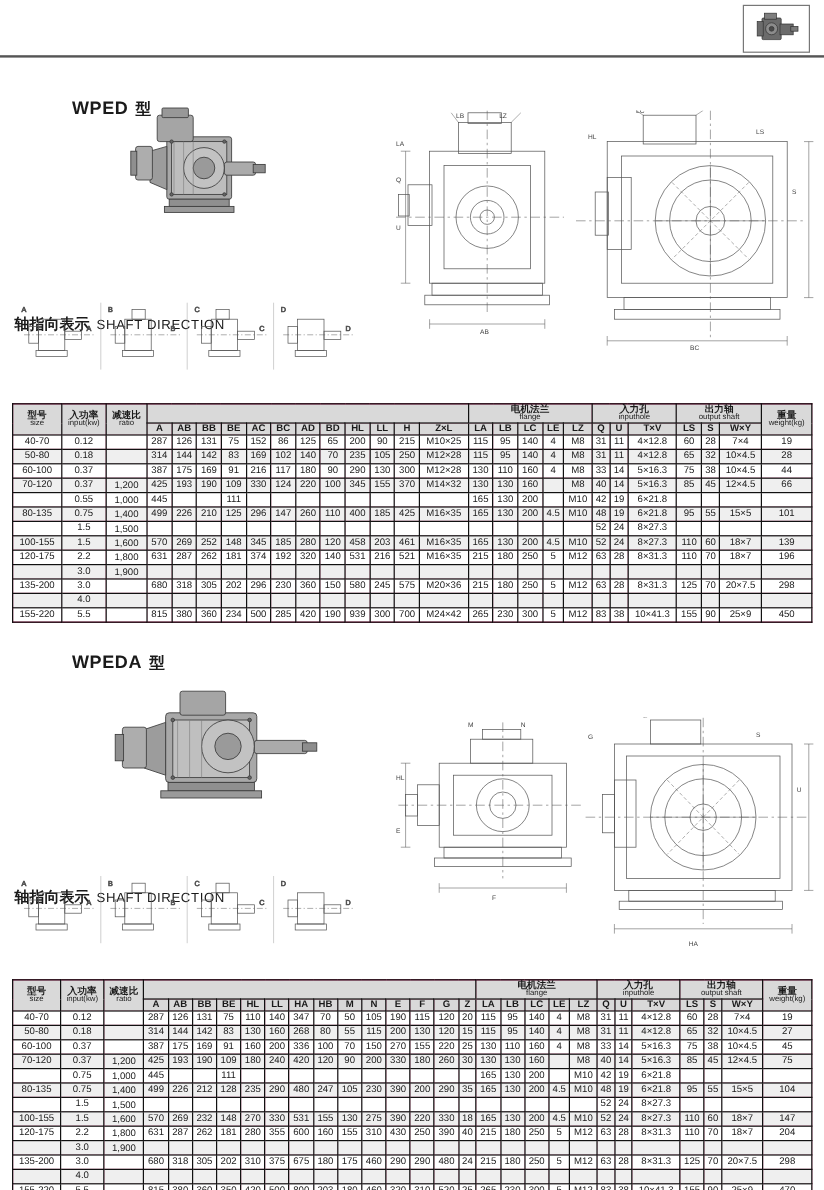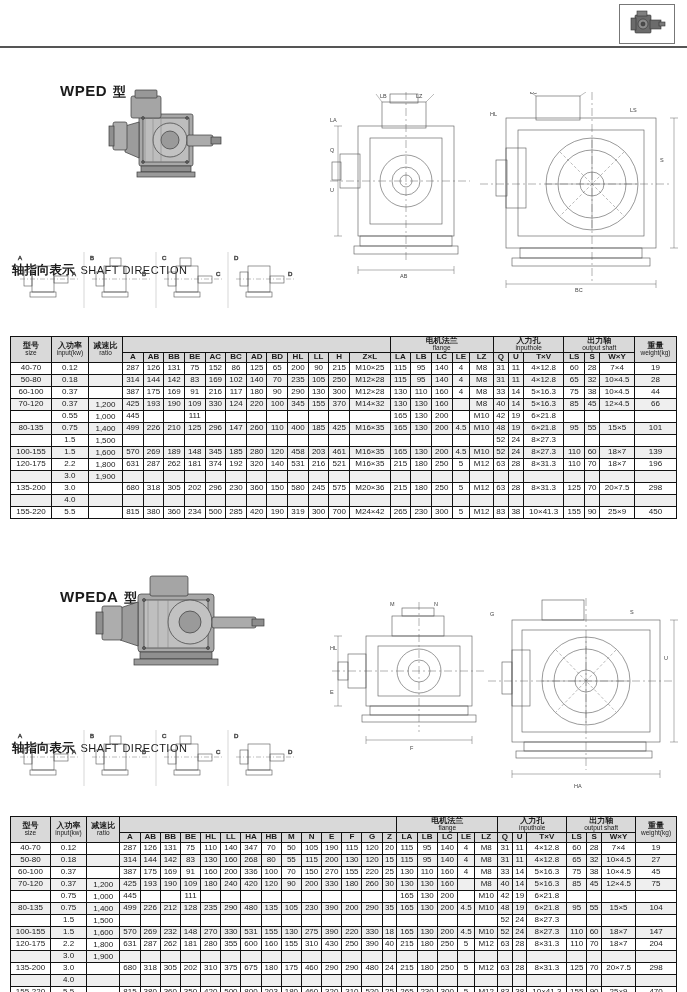--- a/index.html
+++ b/index.html
@@ -475,21 +475,21 @@
           <td></td>
           <td></td>
           <td></td>
         </tr>
         <tr class="alt">
           <td class="first">100-155</td>
           <td class="first">1.5</td>
           <td class="first ratio-cell">1,600</td>
           <td>570</td>
           <td>269</td>
-          <td>189</td>
+          <td>252</td>
           <td>148</td>
           <td>345</td>
           <td>185</td>
           <td>280</td>
           <td>120</td>
           <td>458</td>
           <td>203</td>
           <td>461</td>
           <td>M16×35</td>
           <td>165</td>
@@ -626,41 +626,41 @@
           <td class="first">5.5</td>
           <td class="first ratio-cell"></td>
           <td>815</td>
           <td>380</td>
           <td>360</td>
           <td>234</td>
           <td>500</td>
           <td>285</td>
           <td>420</td>
           <td>190</td>
-          <td>319</td>
+          <td>939</td>
           <td>300</td>
           <td>700</td>
           <td>M24×42</td>
           <td>265</td>
           <td>230</td>
           <td>300</td>
           <td>5</td>
           <td>M12</td>
           <td>83</td>
           <td>38</td>
           <td>10×41.3</td>
           <td>155</td>
           <td>90</td>
           <td>25×9</td>
           <td>450</td>
         </tr>
       </tbody>
   </table>
 
-  <div class="sec-title" style="left:12px;top:588px;">
+  <div class="sec-title" style="left:12px;top:544px;">
     <span>WPEDA</span><span class="cn">型</span>
   </div>
 
   <div class="prod" style="left:90px;top:570px;">
     <svg width="180" height="110" viewBox="0 0 180 110">
       <g stroke="#3a3a3a" stroke-width="0.7" fill="#b5b5b5">
         <rect x="48" y="24" width="76" height="58" rx="3" fill="#a8a8a8"></rect>
         <rect x="54" y="30" width="64" height="48" fill="#bfbfbf"></rect>
         <path d="M48 32 L30 38 L30 70 L48 76 Z" fill="#9c9c9c"></path>
         <rect x="12" y="36" width="20" height="34" rx="2" fill="#adadad"></rect>
@@ -997,21 +997,21 @@
           <td class="first">80-135</td>
           <td class="first">0.75</td>
           <td class="first ratio-cell">1,400</td>
           <td>499</td>
           <td>226</td>
           <td>212</td>
           <td>128</td>
           <td>235</td>
           <td>290</td>
           <td>480</td>
-          <td>135</td>
+          <td>247</td>
           <td>105</td>
           <td>230</td>
           <td>390</td>
           <td>200</td>
           <td>290</td>
           <td>35</td>
           <td>165</td>
           <td>130</td>
           <td>200</td>
           <td>4.5</td>

